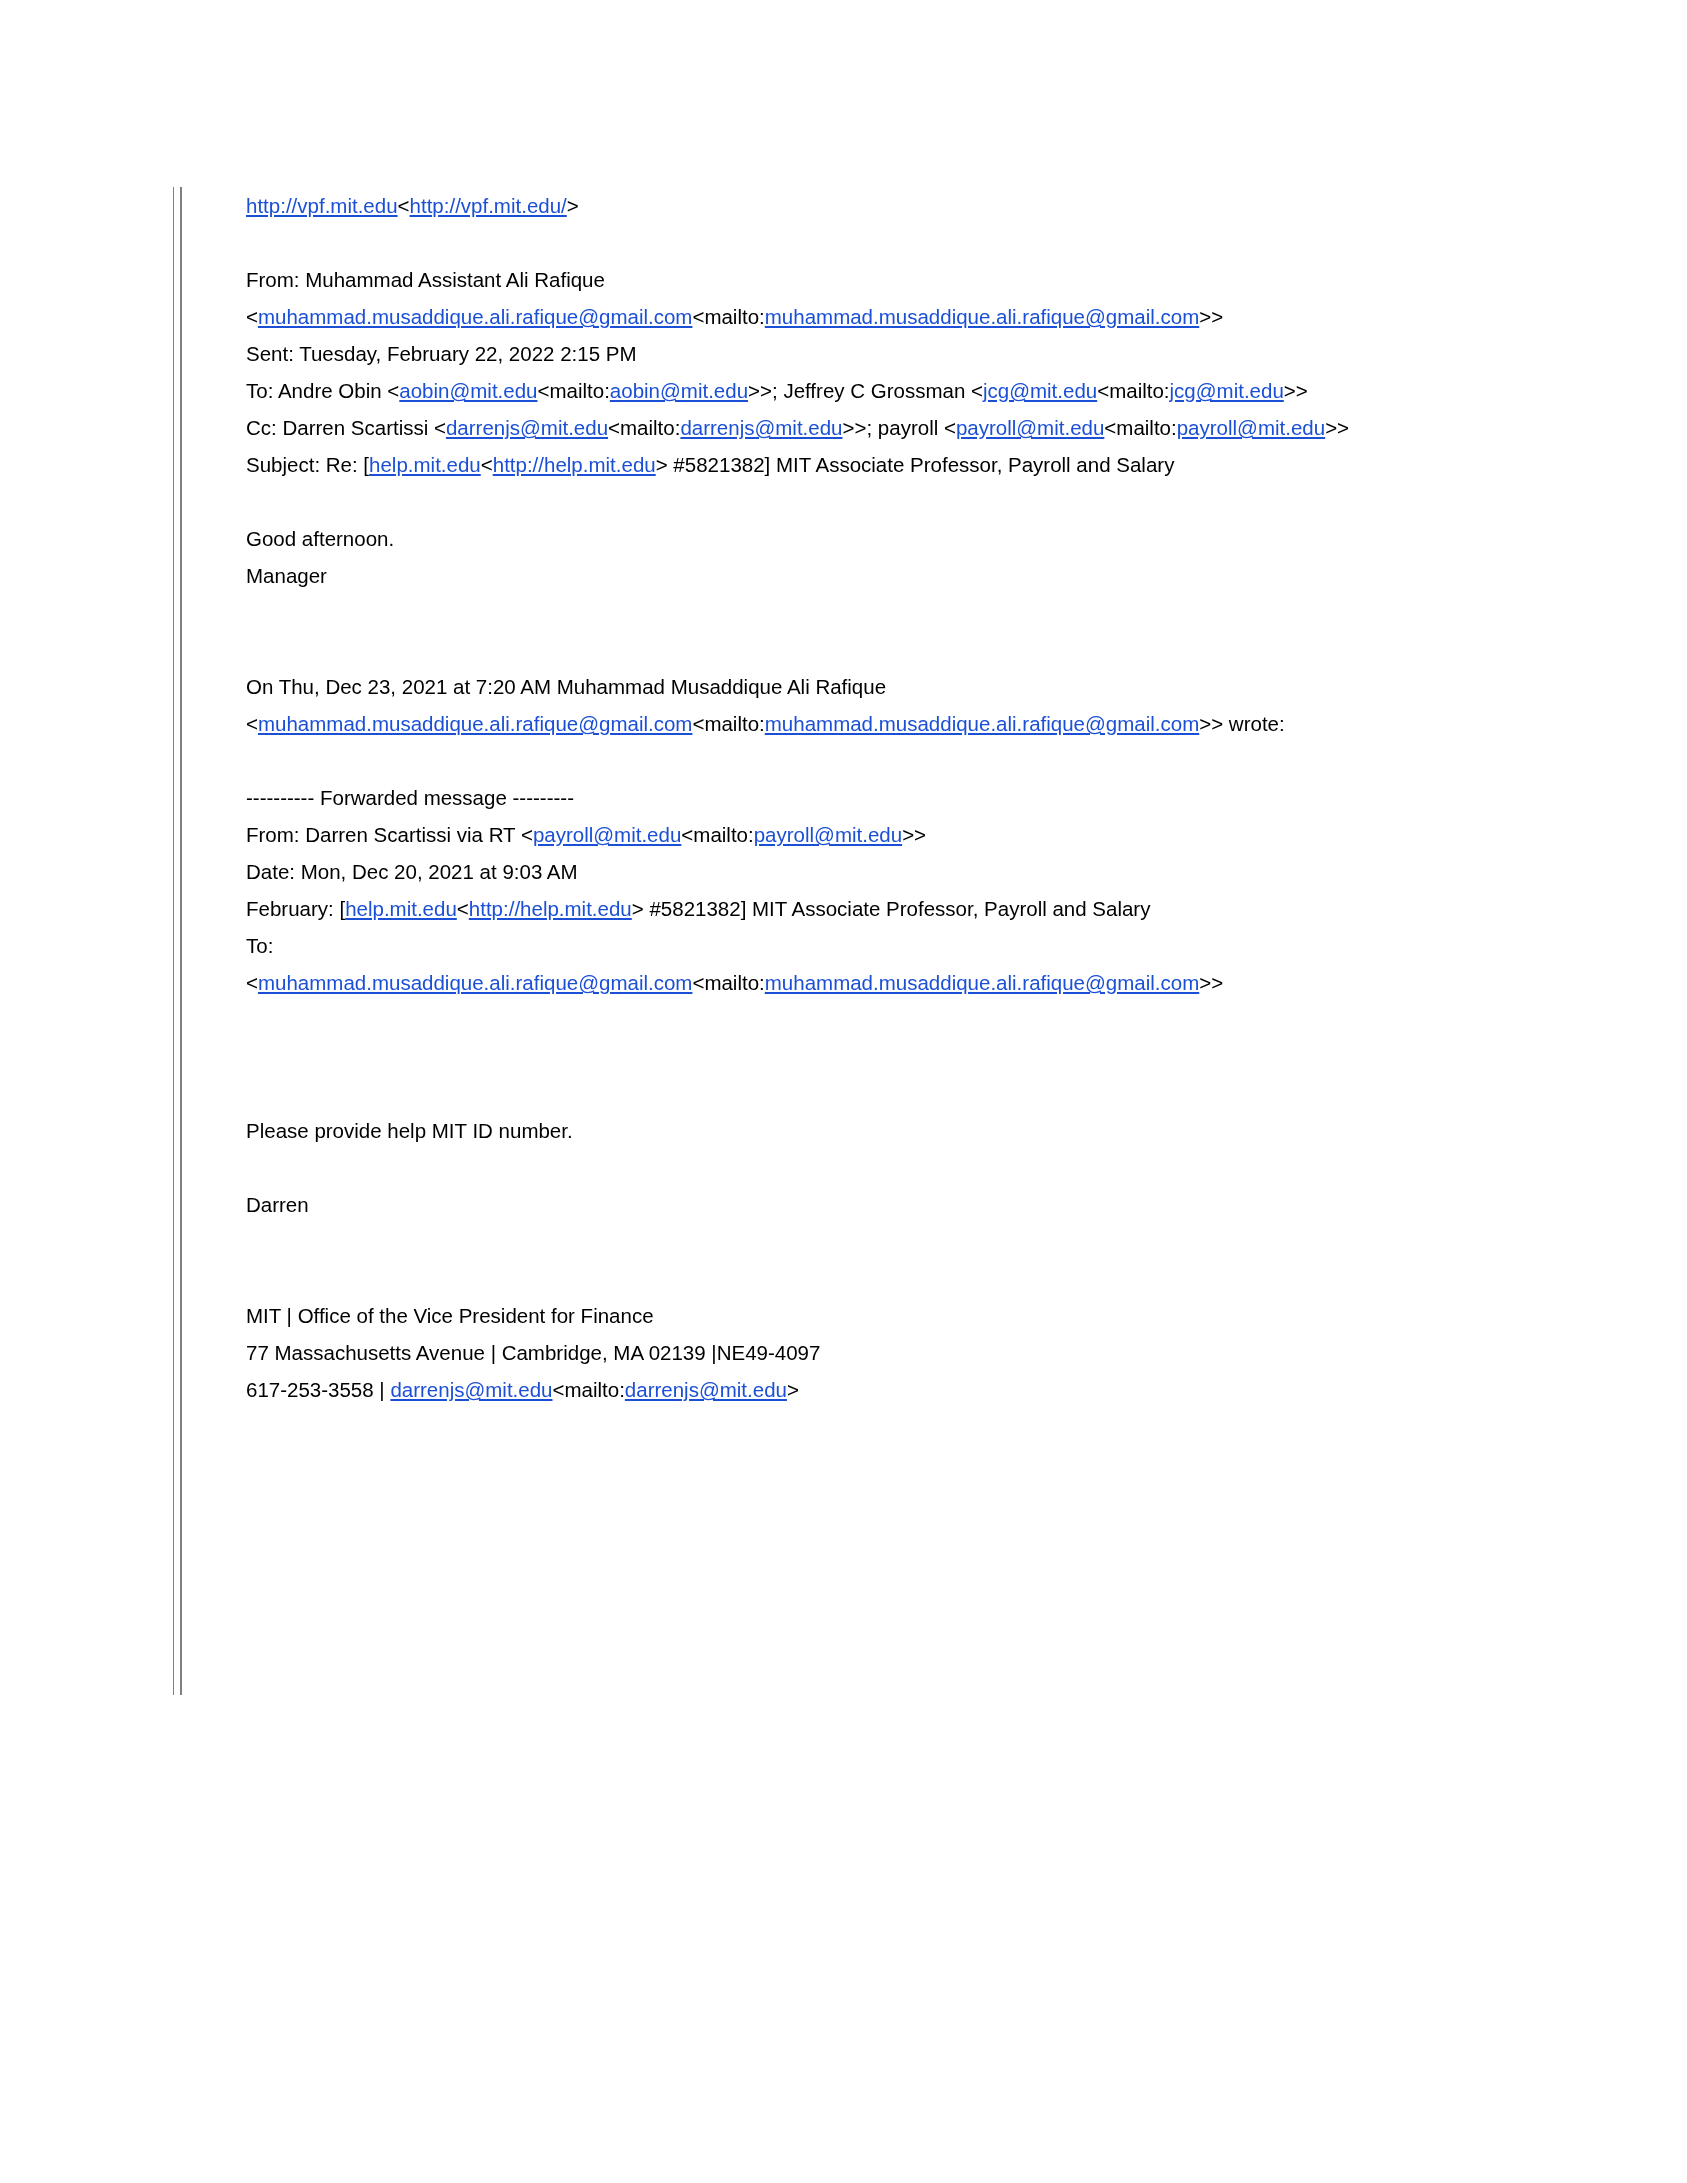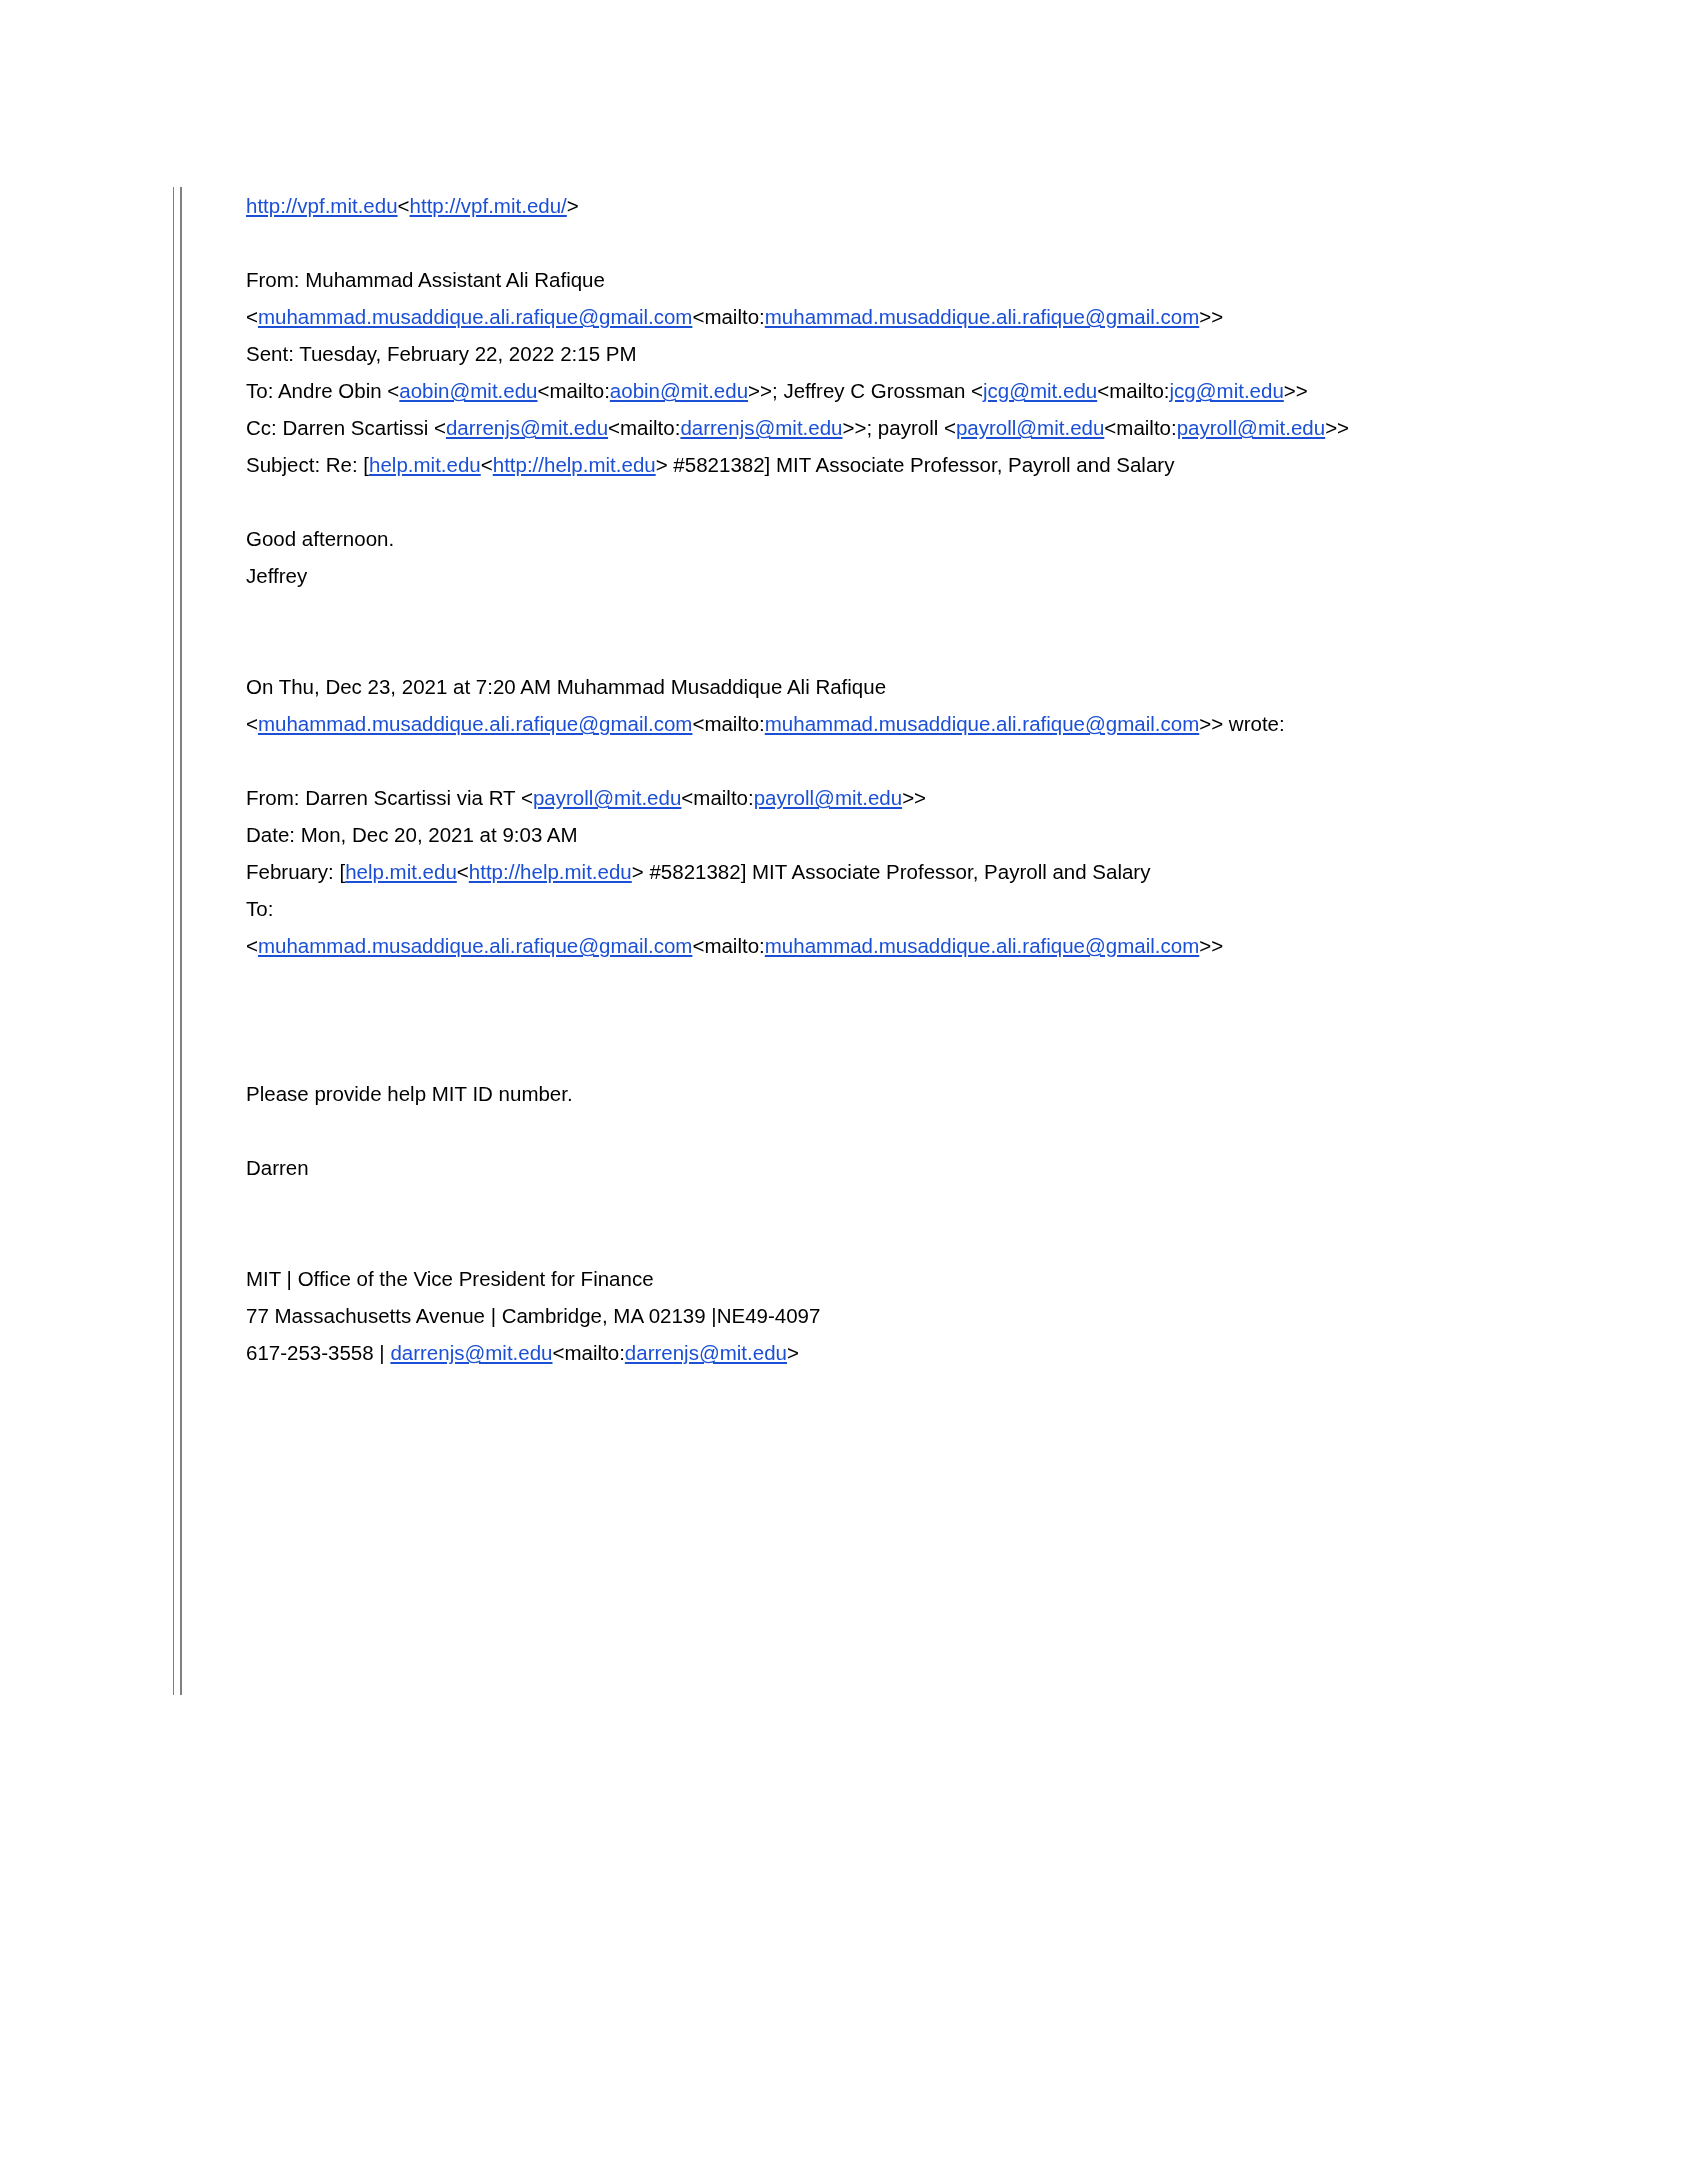--- a/index.html
+++ b/index.html
@@ -79,26 +79,27 @@
 
     <p><span class="plain">From: Muhammad Assistant Ali Rafique</span></p>
     <p><span class="plain">&lt;</span><a class="link" href="#">muhammad.musaddique.ali.rafique@gmail.com</a><span class="plain">&lt;mailto:</span><a class="link" href="#">muhammad.musaddique.ali.rafique@gmail.com</a><span class="plain">&gt;&gt;</span></p>
     <p><span class="plain">Sent: Tuesday, February 22, 2022 2:15 PM</span></p>
     <p><span class="plain">To: Andre Obin &lt;</span><a class="link" href="#">aobin@mit.edu</a><span class="plain">&lt;mailto:</span><a class="link" href="#">aobin@mit.edu</a><span class="plain">&gt;&gt;; Jeffrey C Grossman &lt;</span><a class="link" href="#">jcg@mit.edu</a><span class="plain">&lt;mailto:</span><a class="link" href="#">jcg@mit.edu</a><span class="plain">&gt;&gt;</span></p>
     <p><span class="plain">Cc: Darren Scartissi &lt;</span><a class="link" href="#">darrenjs@mit.edu</a><span class="plain">&lt;mailto:</span><a class="link" href="#">darrenjs@mit.edu</a><span class="plain">&gt;&gt;; payroll &lt;</span><a class="link" href="#">payroll@mit.edu</a><span class="plain">&lt;mailto:</span><a class="link" href="#">payroll@mit.edu</a><span class="plain">&gt;&gt;</span></p>
     <p><span class="plain">Subject: Re: [</span><a class="link" href="#">help.mit.edu</a><span class="plain">&lt;</span><a class="link" href="#">http://help.mit.edu</a><span class="plain">&gt; #5821382] MIT Associate Professor, Payroll and Salary</span></p>
     <div class="spacer"></div>
 
     <p><span class="plain">Good afternoon.</span></p>
-    <p><span class="plain">Jeffrey</span></p>
+    <p><span class="plain">Manager</span></p>
     <div class="spacer big"></div>
 
     <p><span class="plain">On Thu, Dec 23, 2021 at 7:20 AM Muhammad Musaddique Ali Rafique &lt;</span><a class="link" href="#">muhammad.musaddique.ali.rafique@gmail.com</a><span class="plain">&lt;mailto:</span><a class="link" href="#">muhammad.musaddique.ali.rafique@gmail.com</a><span class="plain">&gt;&gt; wrote:</span></p>
     <div class="spacer"></div>
 
+    <p><span class="plain">---------- Forwarded message ---------</span></p>
     <p><span class="plain">From: Darren Scartissi via RT &lt;</span><a class="link" href="#">payroll@mit.edu</a><span class="plain">&lt;mailto:</span><a class="link" href="#">payroll@mit.edu</a><span class="plain">&gt;&gt;</span></p>
     <p><span class="plain">Date: Mon, Dec 20, 2021 at 9:03 AM</span></p>
     <p><span class="plain">February: [</span><a class="link" href="#">help.mit.edu</a><span class="plain">&lt;</span><a class="link" href="#">http://help.mit.edu</a><span class="plain">&gt; #5821382] MIT Associate Professor, Payroll and Salary</span></p>
     <p><span class="plain">To:</span></p>
     <p><span class="plain">&lt;</span><a class="link" href="#">muhammad.musaddique.ali.rafique@gmail.com</a><span class="plain">&lt;mailto:</span><a class="link" href="#">muhammad.musaddique.ali.rafique@gmail.com</a><span class="plain">&gt;&gt;</span></p>
     <div class="spacer big"></div>
 
     <div class="spacer"></div>
 
     <p><span class="plain">Please provide help MIT ID number.</span></p>

